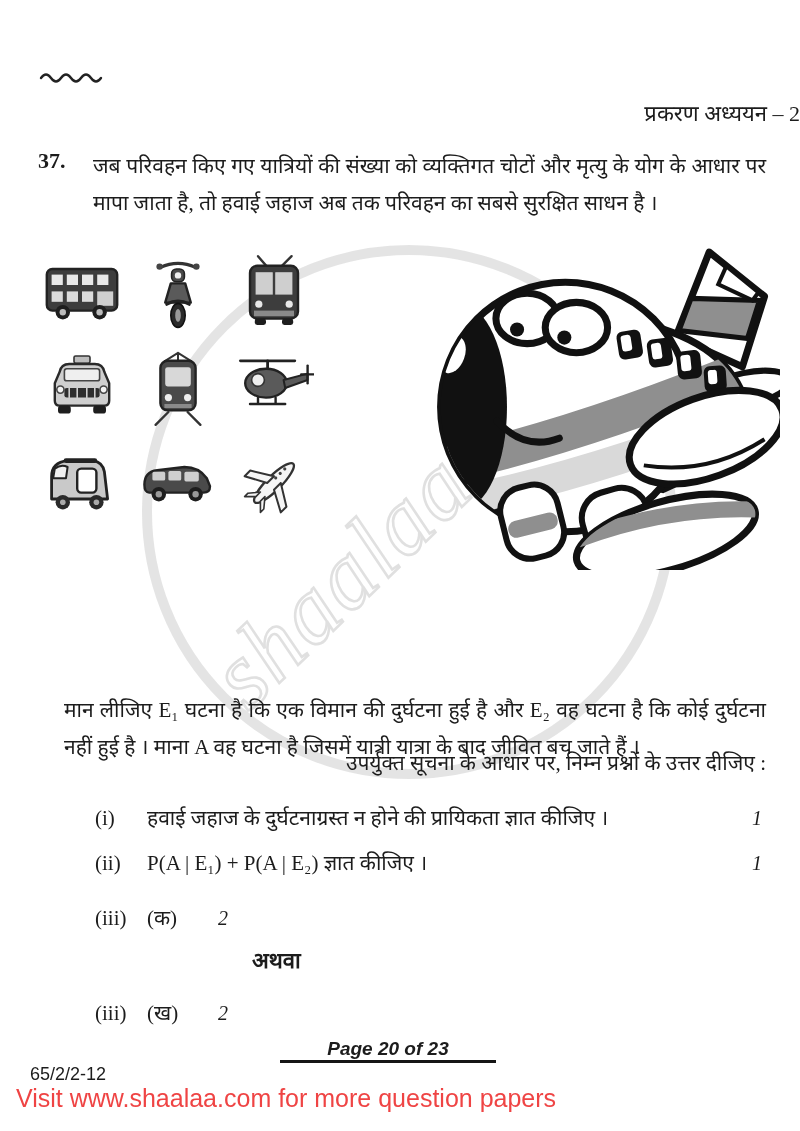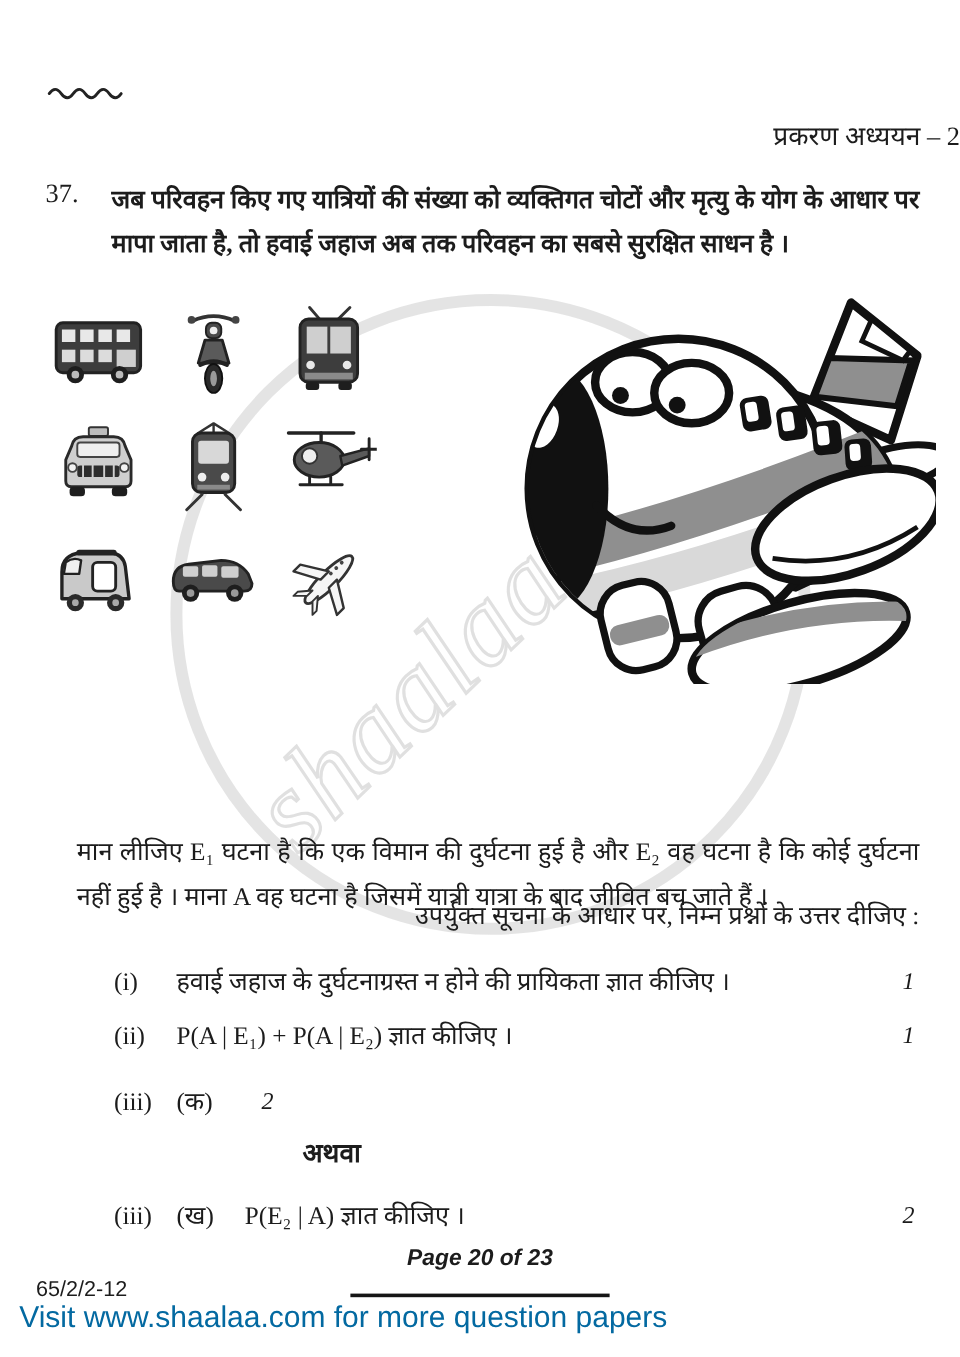--- a/index.html
+++ b/index.html
@@ -7,22 +7,22 @@
     position:relative; width:800px; height:1131px; margin:0 auto;
     background:#ffffff; overflow:hidden;
     font-family:"Liberation Serif", serif; color:#1c1c1c;
   }
   .squiggle { position:absolute; left:38px; top:68px; width:70px; height:18px; }
   .title {
     position:absolute; top:97px; left:0; width:100%;
     text-align:right; font-size:22px; font-weight:normal; margin:0;
   }
   .qrow { position:absolute; top:148px; left:38px; width:728px; display:flex; }
-  .qnum { width:55px; font-weight:normal; font-size:22px; }
-  .qtext { flex:1; margin:0; font-size:21px; line-height:37px; text-align:justify;font-weight:bold; }
+  .qnum { width:55px; font-weight:bold; font-size:22px; }
+  .qtext { flex:1; margin:0; font-size:21px; line-height:37px; text-align:justify; }
 
   .vehicles {
     position:absolute; left:36px; top:248px; width:284px; height:280px;
     display:grid; grid-template-columns:repeat(3,1fr); grid-template-rows:repeat(3,1fr); gap:4px;
   }
   .vcell { display:flex; align-items:center; justify-content:center; }
   .vcell svg { width:80px; height:82px; display:block; }
 
   .plane { position:absolute; left:405px; top:238px; width:375px; height:332px; }
   .plane svg { width:100%; height:100%; }
@@ -44,27 +44,27 @@
   .sq-text  { flex:1; }
   .sq-marks { flex:none; width:24px; text-align:right; font-style:italic; font-size:20px; }
 
   .or-label { position:absolute; left:252px; top:944px; font-size:22px; font-weight:bold; }
 
   .paper-code {
     position:absolute; left:30px; top:1042px;
     font-family:"Liberation Sans", sans-serif; font-size:18px;margin-top:22px;
   }
   .page-label {
-    position:absolute; left:292px; top:1038px; width:216px; text-align:center;
+    position:absolute; left:280px; top:1038px; width:216px; text-align:center;
     font-family:"Liberation Sans", sans-serif; font-style:italic; font-weight:600; font-size:19px;
-    border-bottom:3px solid #151515; padding-bottom:18px;
+    border-bottom:3px solid #151515; padding-bottom:0;
   }
   .banner {
     position:absolute; left:16px; top:1084px;
-    font-family:"Liberation Sans", sans-serif; font-size:25px; color:#0369a1;
+    font-family:"Liberation Sans", sans-serif; font-size:25px; color:#ef4444;
   }
   .ico { stroke-linejoin:round; stroke-linecap:round; }
 </style>
 </head>
 <body>
 
 <div class="page">
 
   <svg class="squiggle" viewBox="0 0 70 18">
     <path d="M3,10 Q8,3 13,10 T23,10 T33,10 T43,10 T53,10 T63,10" fill="none" stroke="#222" stroke-width="2.4" stroke-linecap="round"></path>
@@ -309,21 +309,20 @@
     <span class="sq-label">(iii)</span>
     <span class="sq-sub">(क)</span>
     <span class="sq-marks">2</span>
   </div>
 
   <div class="or-label">अथवा</div>
 
   <div class="subq sq4">
     <span class="sq-label">(iii)</span>
     <span class="sq-sub">(ख)</span>
-    <span class="sq-text">P(E₂ | A) ज्ञात कीजिए ।</span>
     <span class="sq-marks">2</span>
   </div>
 
   <div class="paper-code">65/2/2-12</div>
   <div class="page-label">Page 20 of 23</div>
   <div class="banner">Visit www.shaalaa.com for more question papers</div>
 
 </div>
 
 </body></html>

